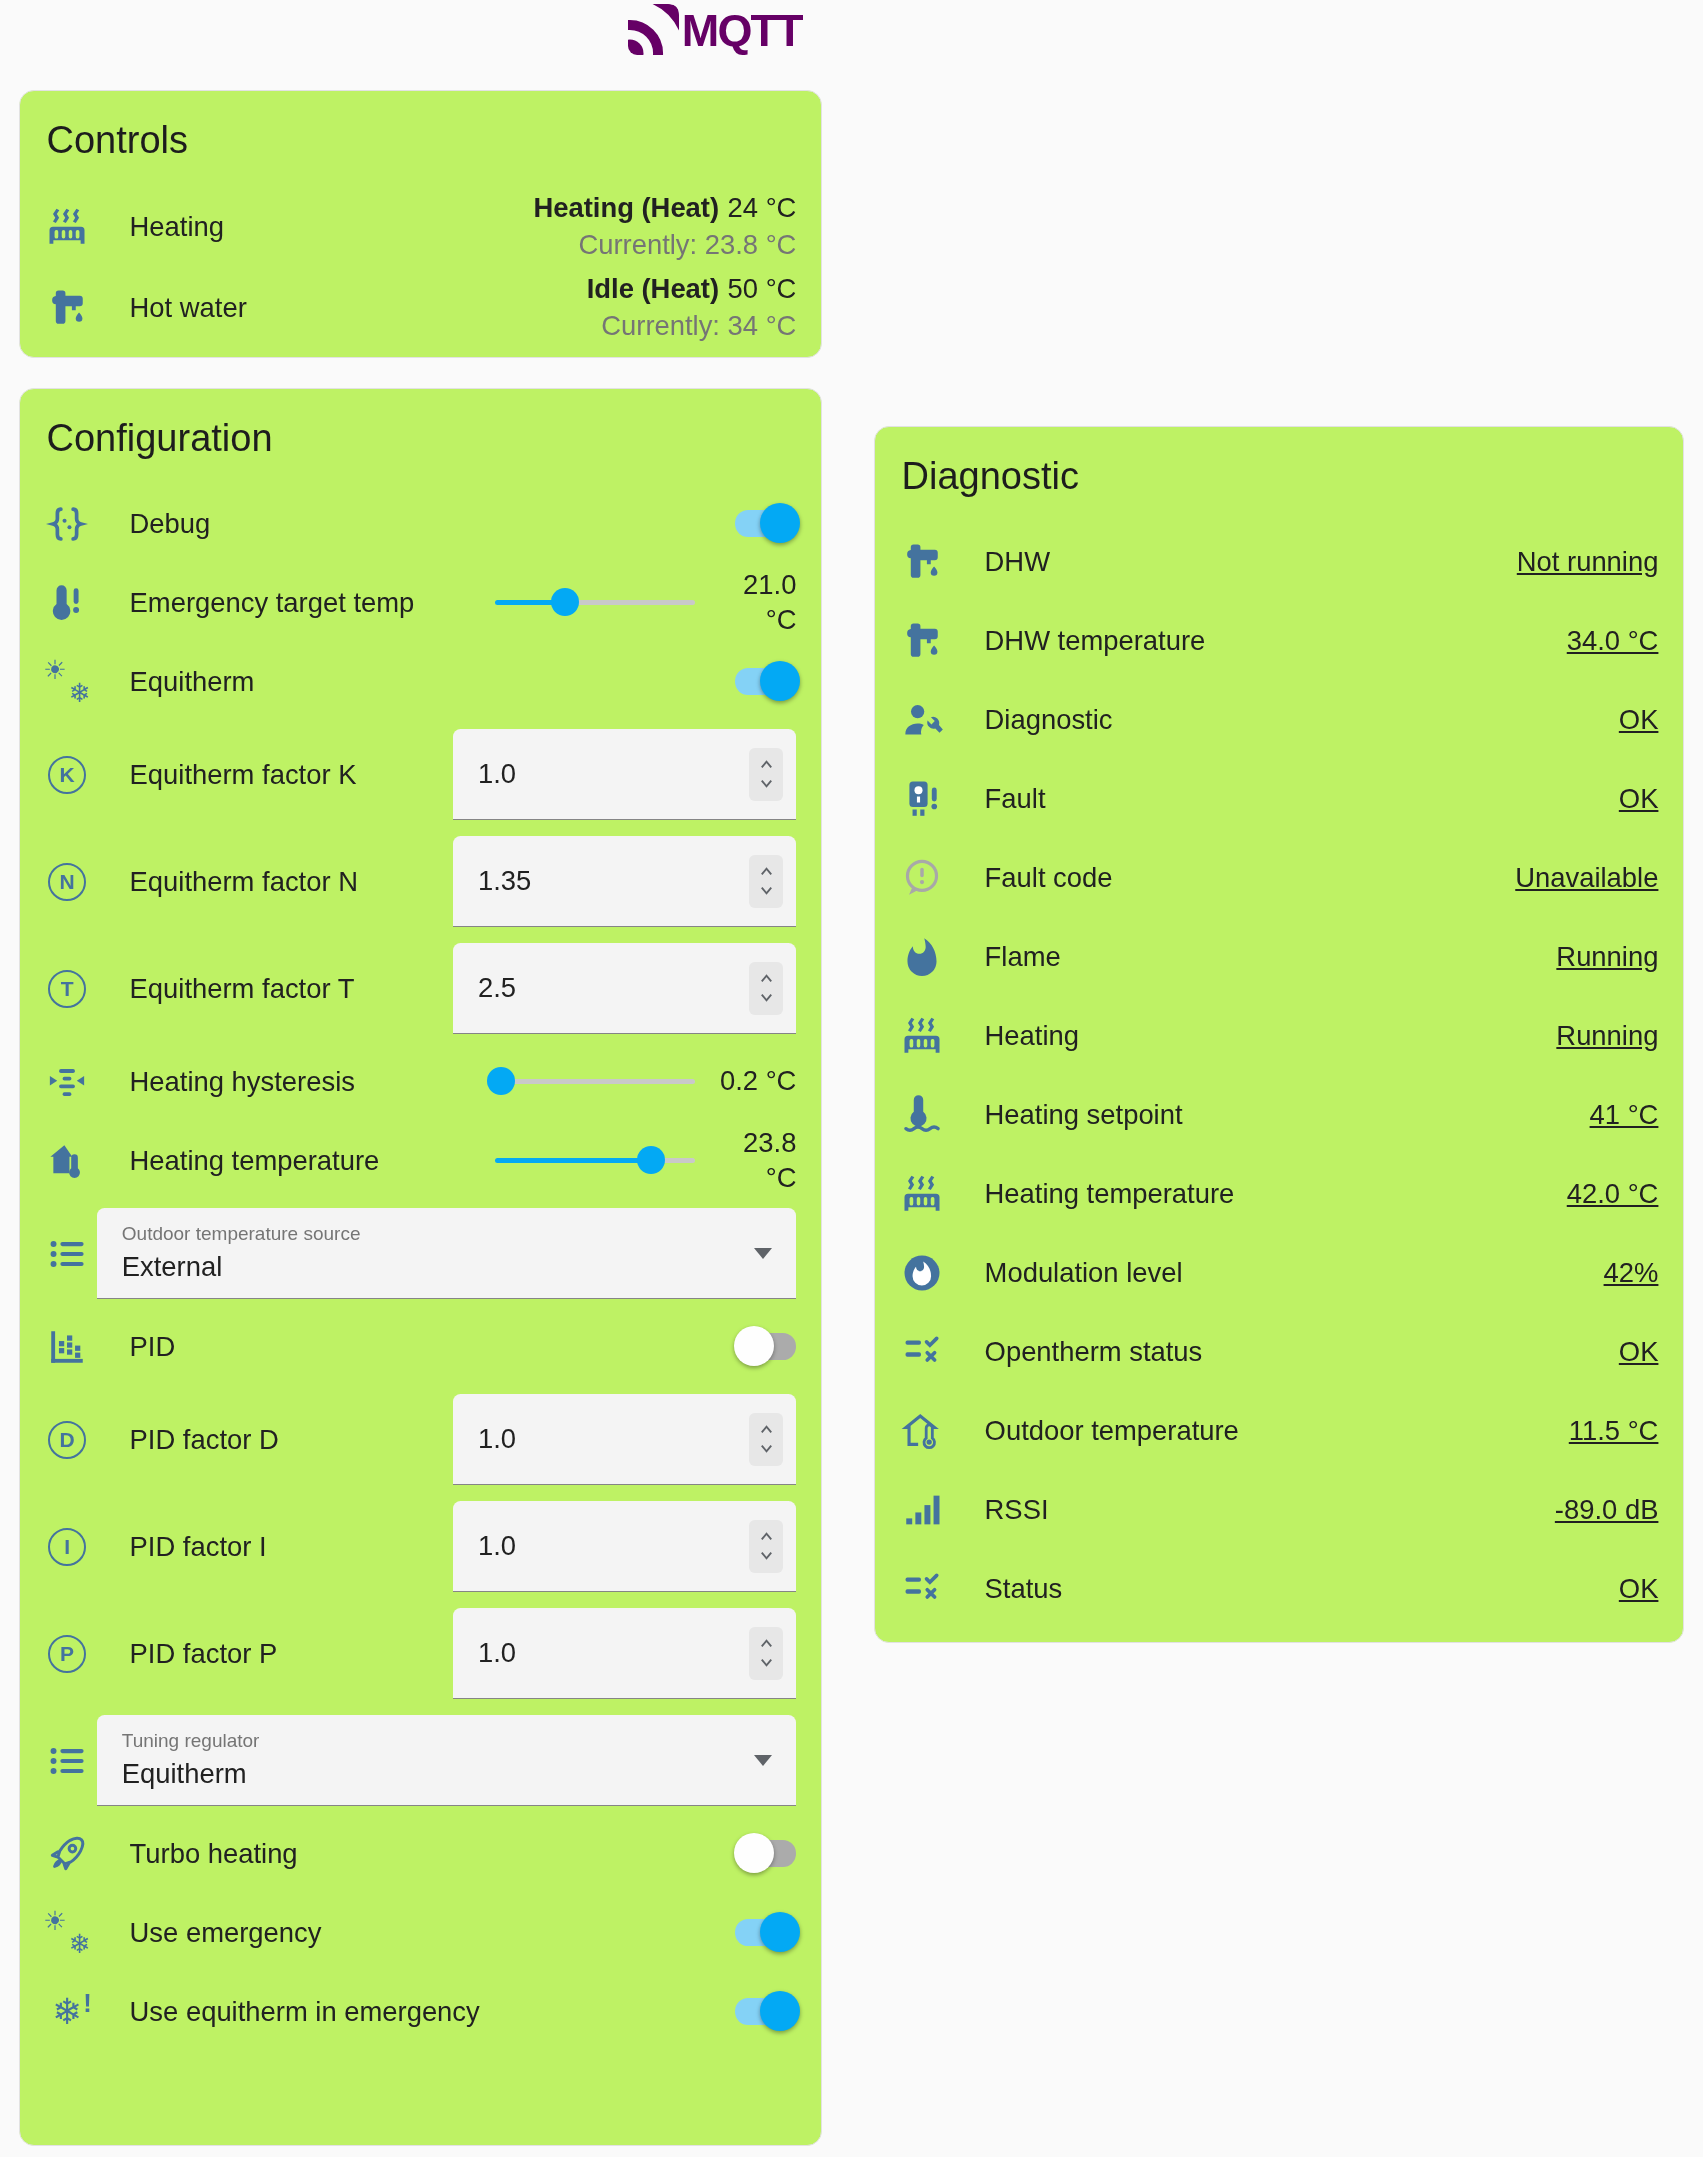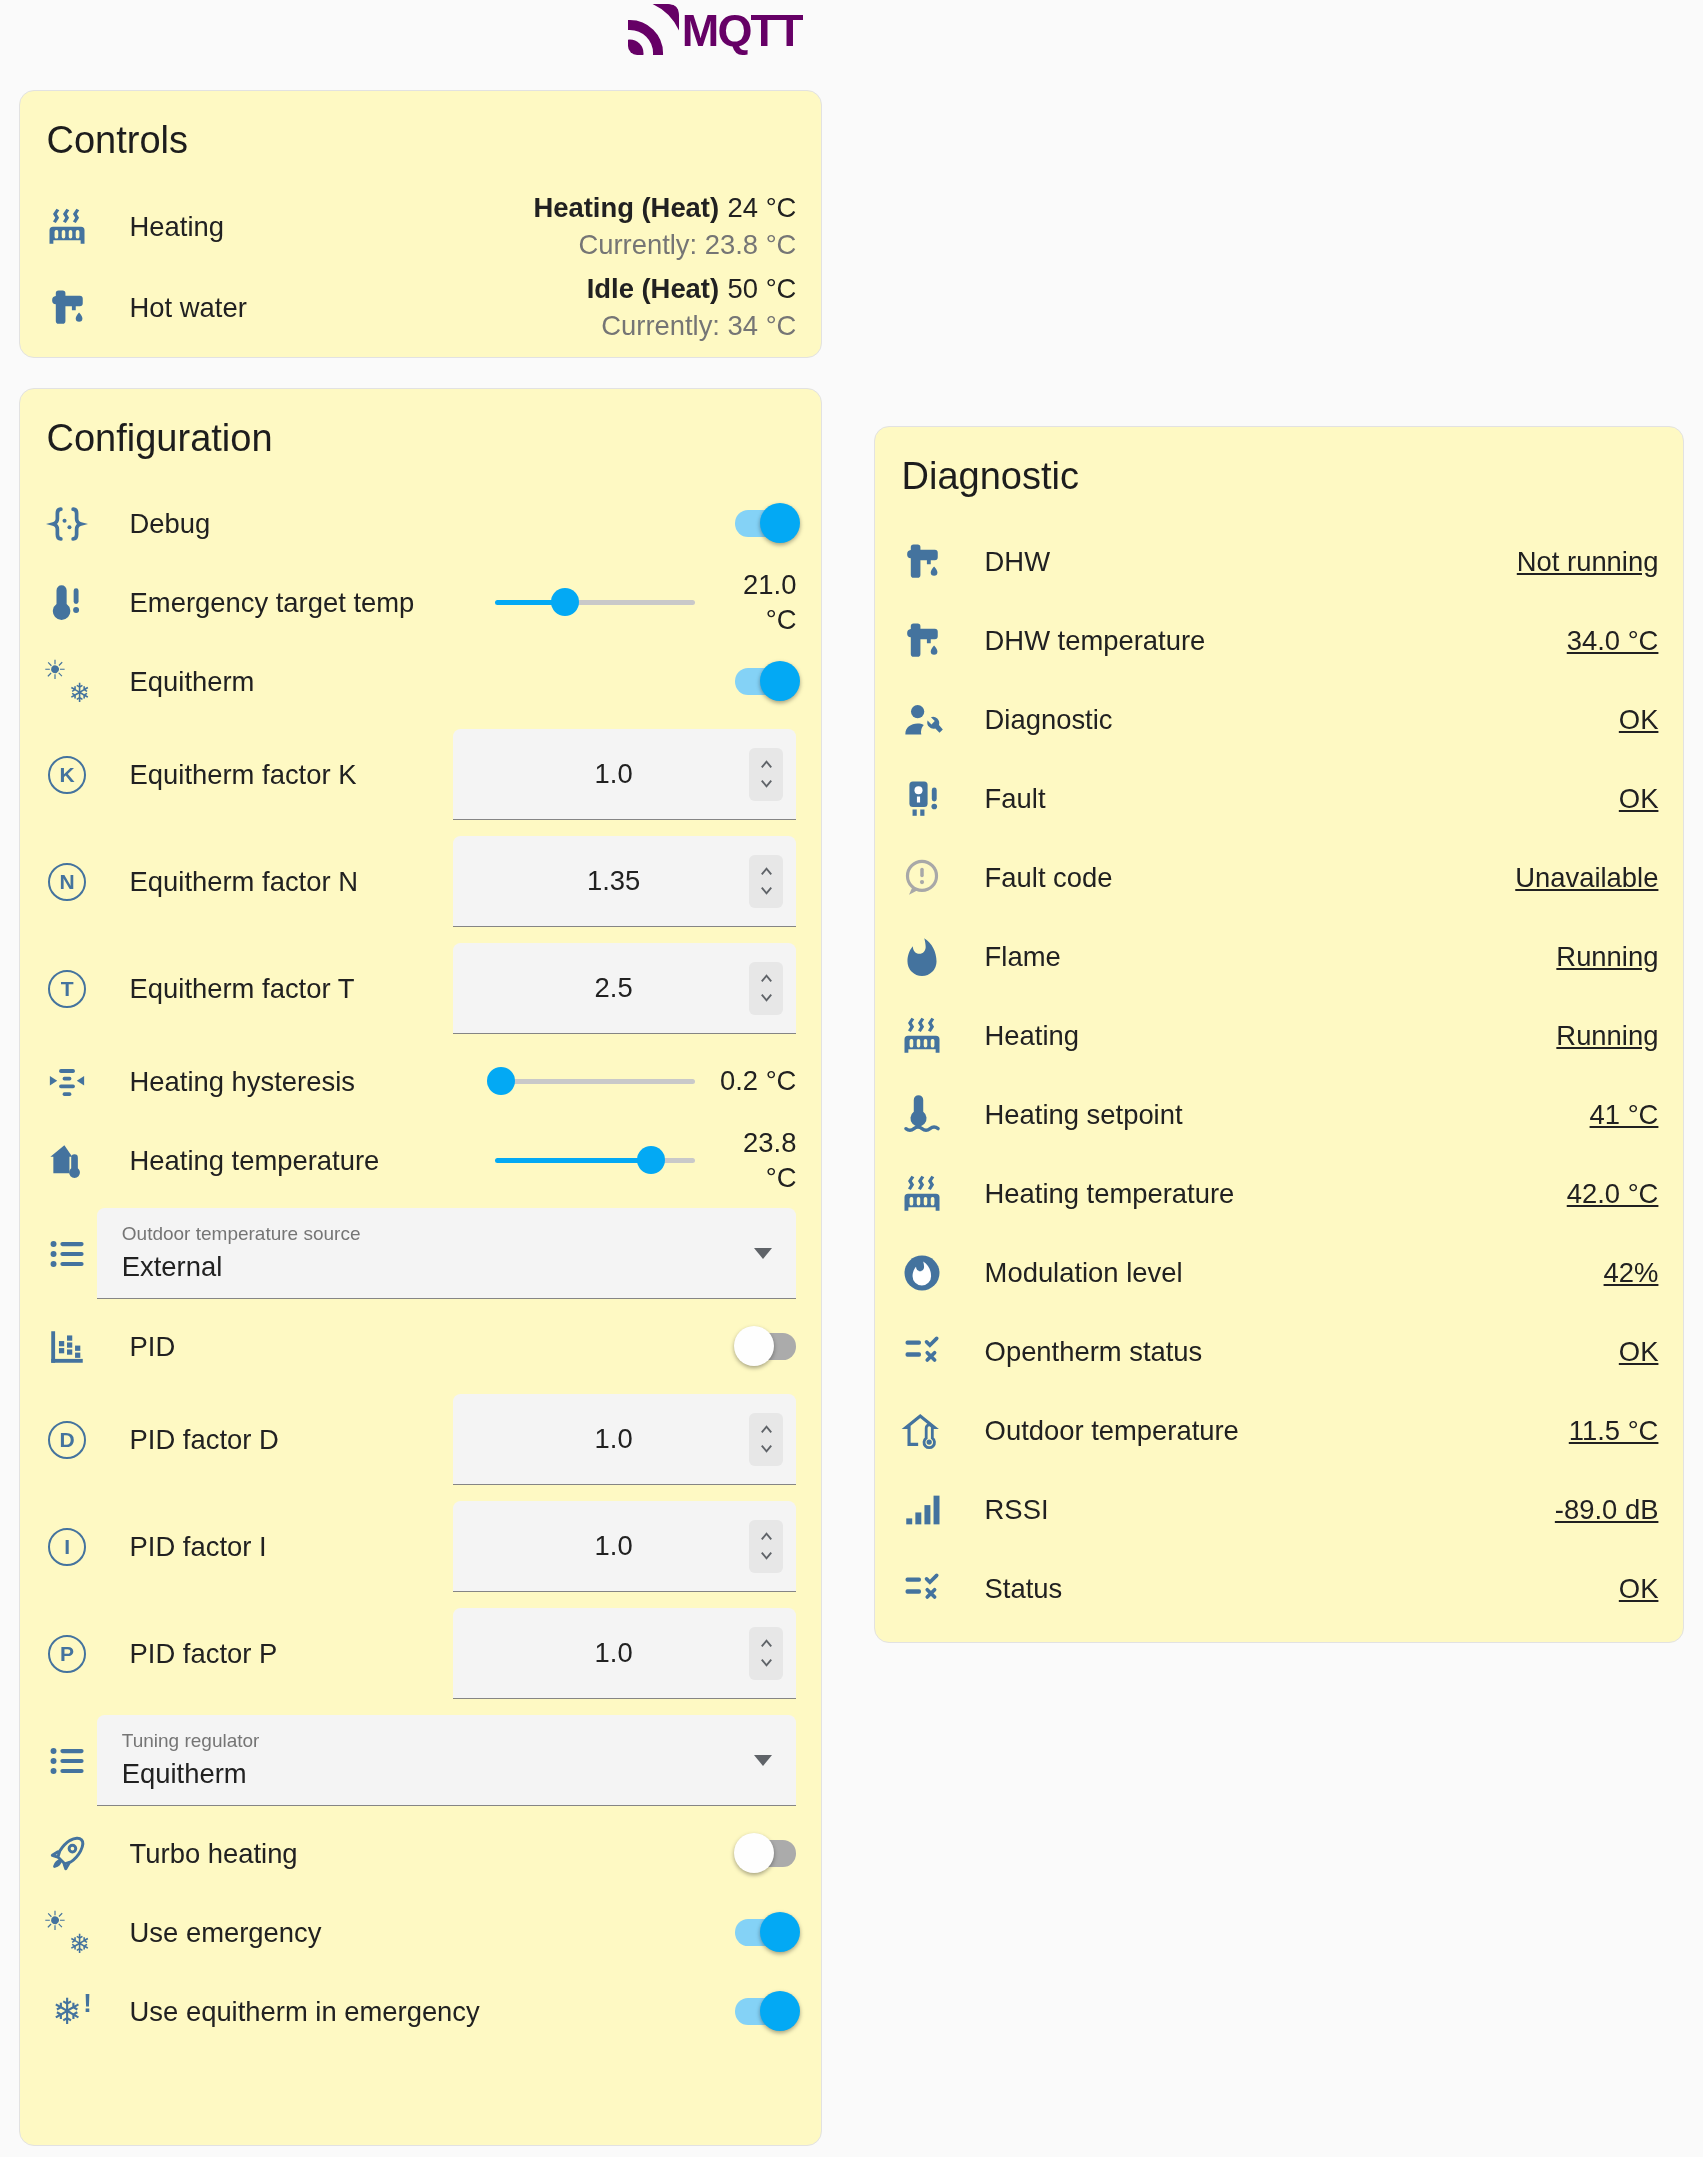--- a/index.html
+++ b/index.html
@@ -5,21 +5,21 @@
   html,body{margin:0;padding:0;}
   body{
     width:1703px;height:2158px;position:relative;overflow:hidden;
     background:#fafafa;color:#212121;
     font-family:"Liberation Sans","DejaVu Sans",sans-serif;
   }
   
   .logo{position:absolute;left:628px;top:3.8px;display:flex;align-items:center;}
   .logo-text{font-size:45px;font-weight:700;color:#660066;letter-spacing:-1.9px;margin-left:2.8px;}
   
-  .card{position:absolute;background:#fef9c3;border:0.9px solid #e2e2e2;border-radius:15px;box-sizing:border-box;overflow:hidden;}
+  .card{position:absolute;background:#bef264;border:0.9px solid #e2e2e2;border-radius:15px;box-sizing:border-box;overflow:hidden;}
   #controls-card{left:19px;top:90px;width:803px;height:268px;}
   #configuration-card{left:19px;top:388px;width:803px;height:1758px;}
   #diagnostic-card{left:874px;top:388px;width:810px;height:1217px;margin-top:38px;}
   .card h2{font-size:38px;font-weight:400;margin:26.5px 0 24.6px 26.5px;color:#1d1d1d;line-height:44px;}
   
   .row{display:flex;align-items:center;padding:0 24.6px;}
   .row.t{height:79px;}
   .row.n{height:107px;}
   .row.d{height:79px;}
   .row.c{height:81px;}
@@ -34,21 +34,21 @@
   .switch[data-state="on"] .thumb{background:#03a9f4;left:24.6px;}
   
   .slider{margin-left:auto;width:200px;height:42px;position:relative;flex:0 0 200px;cursor:pointer;--pct:50%;}
   .slider .s-track{position:absolute;left:0;right:0;top:18px;height:5.7px;border-radius:2.8px;
     background:linear-gradient(to right,#03a9f4 var(--pct),#c9c9c9 var(--pct));}
   .slider .s-thumb{position:absolute;top:6.6px;left:calc(var(--pct) - 14px);width:28px;height:28px;border-radius:50%;background:#03a9f4;}
   .s-value{flex:0 0 98px;width:98px;margin-left:3.8px;text-align:right;font-size:27.4px;line-height:1.25;}
   .s-value span{display:block;}
   
   .numfield{margin-left:auto;width:343px;height:91px;background:#f4f4f4;border-bottom:0.9px solid #858585;
-    border-radius:7.6px 7.6px 0 0;display:flex;align-items:center;padding:0 13.2px 0 24.6px;box-sizing:border-box;cursor:text;text-align:center;}
+    border-radius:7.6px 7.6px 0 0;display:flex;align-items:center;padding:0 13.2px 0 24.6px;box-sizing:border-box;cursor:text;}
   .numvalue{font-size:27.4px;flex:1;}
   .stepper{width:34px;height:53px;background:#e7e7e7;border-radius:5.7px;display:flex;align-items:center;justify-content:center;cursor:pointer;}
   
   .selectfield{flex:1;margin-left:7.6px;height:91px;background:#f4f4f4;border-bottom:0.9px solid #858585;
     border-radius:7.6px 7.6px 0 0;position:relative;display:flex;flex-direction:column;justify-content:center;
     padding:0 66px 0 24.6px;box-sizing:border-box;cursor:pointer;}
   .flabel{font-size:19px;color:#757575;margin-bottom:6.6px;}
   .fvalue{font-size:27.4px;}
   .selarrow{position:absolute;right:24.6px;top:40px;width:0;height:0;
     border-left:9.5px solid transparent;border-right:9.5px solid transparent;border-top:11.4px solid #5f6368;}

